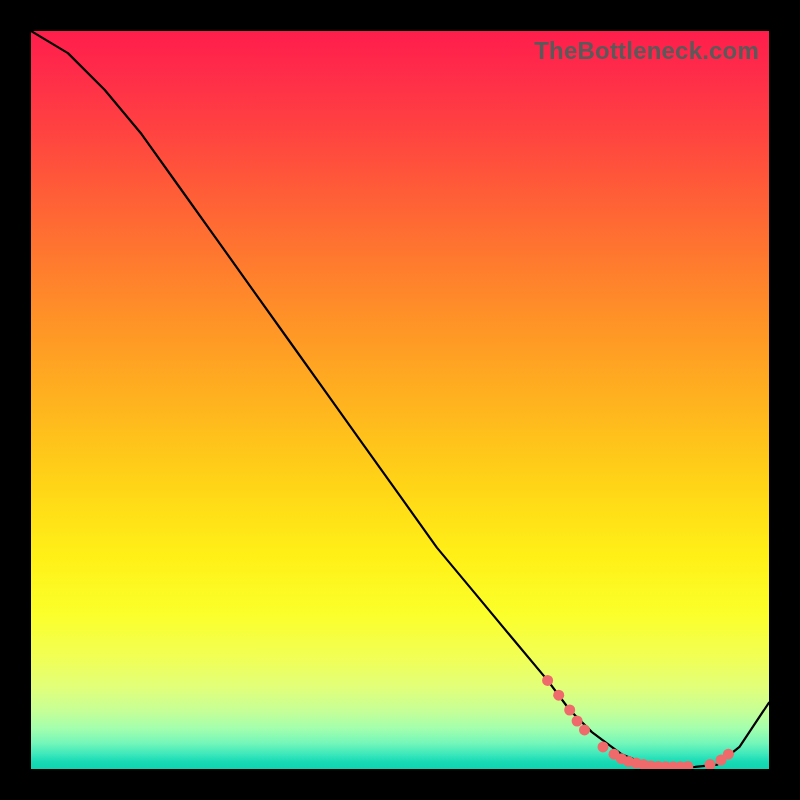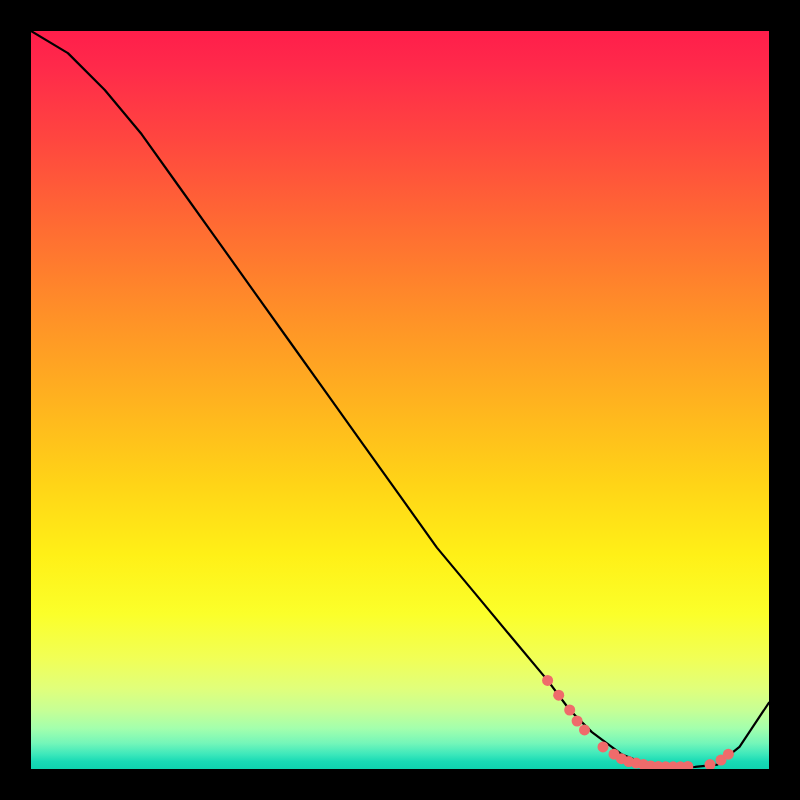--- a/index.html
+++ b/index.html
@@ -71,20 +71,21 @@
   .dot {
     fill: #ef6b6b;
     stroke: none;
   }
 </style>
 </head>
 <body>
 
 <div class="wrap">
   <div class="plot">
+    <div class="watermark">TheBottleneck.com</div>
     <svg class="overlay" viewBox="0 0 738 738" preserveAspectRatio="none">
       <path id="curve-path" class="curve" d="M0.0 0.0 L36.9 22.1 L73.8 59.0 L110.7 103.3 L147.6 155.0 L184.5 206.6 L221.4 258.3 L258.3 310.0 L295.2 361.6 L332.1 413.3 L369.0 464.9 L405.9 516.6 L442.8 560.9 L479.7 605.2 L516.6 649.4 L538.7 679.0 L560.9 701.1 L590.4 723.2 L612.5 732.1 L634.7 735.8 L649.4 736.5 L664.2 735.8 L686.3 733.6 L708.5 715.9 L738.0 671.6"></path>
       <g id="dots">
           <circle cx="516.6" cy="649.4" r="5.5" class="dot"></circle>
           <circle cx="527.7" cy="664.2" r="5.5" class="dot"></circle>
           <circle cx="538.7" cy="679.0" r="5.5" class="dot"></circle>
           <circle cx="546.1" cy="690.0" r="5.5" class="dot"></circle>
           <circle cx="553.5" cy="698.9" r="5.5" class="dot"></circle>
           <circle cx="572.0" cy="715.9" r="5.5" class="dot"></circle>
           <circle cx="583.0" cy="723.2" r="5.5" class="dot"></circle>

